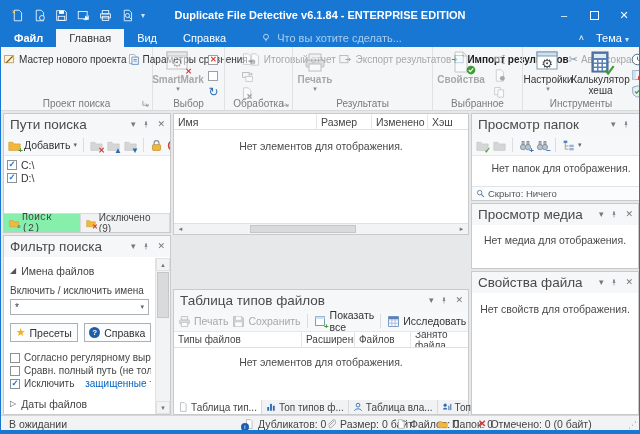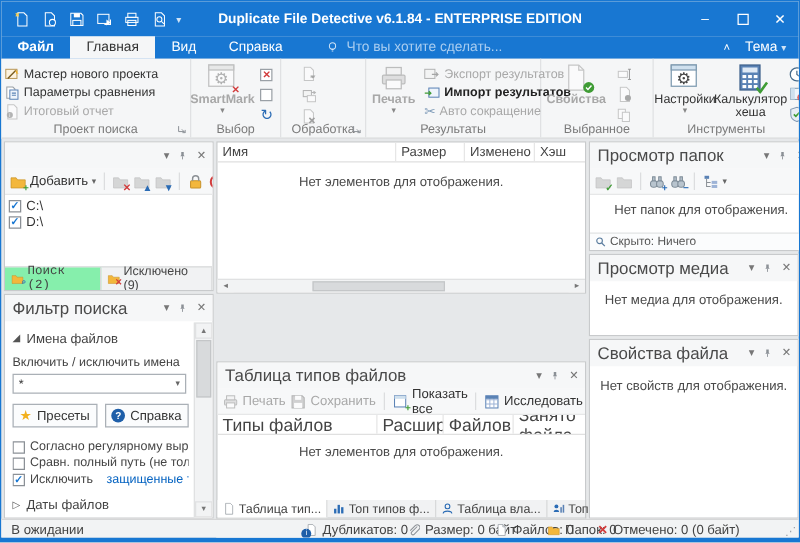--- a/index.html
+++ b/index.html
@@ -35,21 +35,21 @@
 
   
   .ribbon{position:absolute;top:46px;left:0;right:0;height:64px;background:#f5f6f7;border-bottom:1px solid #d8d9da;display:flex;}
   .rgroup{position:relative;border-right:1px solid #e0e1e3;height:100%;padding:3px 2px 13px 2px;white-space:nowrap;}
   .rgroup-label{position:absolute;bottom:0;left:0;right:0;text-align:center;font-size:10px;color:#7a7a7a;line-height:13px;}
   .launcher{position:absolute;right:3px;bottom:3px;}
   .bigbtn{display:inline-flex;flex-direction:column;align-items:center;padding-top:1px;vertical-align:top;}
   .bigbtn .lbl{font-size:10px;line-height:10.5px;text-align:center;color:#333;margin-top:2px;}
   .bigbtn.disabled .lbl{color:#a8a8a8;font-weight:bold;}
   .bcaret{font-size:7px;color:#888;line-height:6px;}
-  .smallrows{display:inline-flex;flex-direction:column;padding-top:2px;vertical-align:top;}
+  .smallrows{display:inline-flex;flex-direction:row;padding-top:2px;vertical-align:top;}
   .srow{display:flex;align-items:center;gap:3px;height:15px;font-size:10px;color:#333;}
   .srow.disabled{color:#a8a8a8;}
   .srow.strong{font-weight:bold;color:#222;}
   .minicol{display:inline-flex;flex-direction:column;gap:1px;padding-top:2px;vertical-align:top;}
   .minibtn{width:16px;height:15px;display:flex;align-items:center;justify-content:center;}
   .boxbtn{width:10px;height:10px;border:1px solid #9aa0a6;background:#fff;display:flex;align-items:center;justify-content:center;font-size:8px;font-weight:bold;color:#d23b3b;line-height:8px;}
   .refresh{color:#2b6cb5;font-size:12px;}
 
   
   .panel{position:absolute;background:#fff;border:1px solid #c8cacc;overflow:hidden;}
@@ -401,20 +401,21 @@
               <path d="M5 8l2 2 4-4.5" stroke="#3f9c35" stroke-width="1.6" fill="none"></path>
             </svg>
           </span>
       </span>
       <span class="rgroup-label">Инструменты</span>
     </div>
   </div>
 
   <div class="panel" style="left:2px;top:112px;width:168px;height:120px;">
     <div class="phead">
+      <span>Пути поиска</span>
         <span class="sp"></span>
       <span class="phico">▾</span>
       <span class="phico pinico">
           <svg width="8" height="9" viewBox="0 0 16 16">
             <path d="M6 2h4v5l1.5 2h-7L6 7z" fill="#8b9096"></path>
             <path d="M8 9v5" stroke="#8b9096" stroke-width="1.4"></path>
           </svg>
         </span>
       <span class="phico">✕</span>
     </div>
@@ -615,21 +616,21 @@
       <span class="tsep"></span>
       <span class="tbtn">
         <svg class="i" viewBox="0 0 16 16">
             <rect x="2" y="2" width="12" height="12" fill="#fff" stroke="#5a82b5"></rect>
             <path d="M6 2v12M10 2v12M2 6h12M2 10h12" stroke="#9db3d6"></path>
             <rect x="2" y="2" width="12" height="3" fill="#5a82b5"></rect>
           </svg>
         <span>Исследовать</span>
       </span>
     </div>
-    <div class="flhead" style="font-size:14px;justify-content:space-between;">
+    <div class="flhead" style="font-size:10px;justify-content:space-between;">
       <span class="flcol" style="width:128px;">Типы файлов</span>
       <span class="flcol" style="width:53px;">Расширение</span>
       <span class="flcol" style="width:56px;">Файлов</span>
       <span class="flcol" style="flex:1;border-right:none;">Занято файла</span>
     </div>
     <div class="empty-msg" style="margin-top:8px;">Нет элементов для отображения.</div>
     <div class="hscroll" style="height:10px;">
       <span class="harrow" style="left:0;">◄</span>
       <span class="hthumb" style="left:14px;width:160px;"></span>
       <span class="harrow" style="right:0;">►</span>

